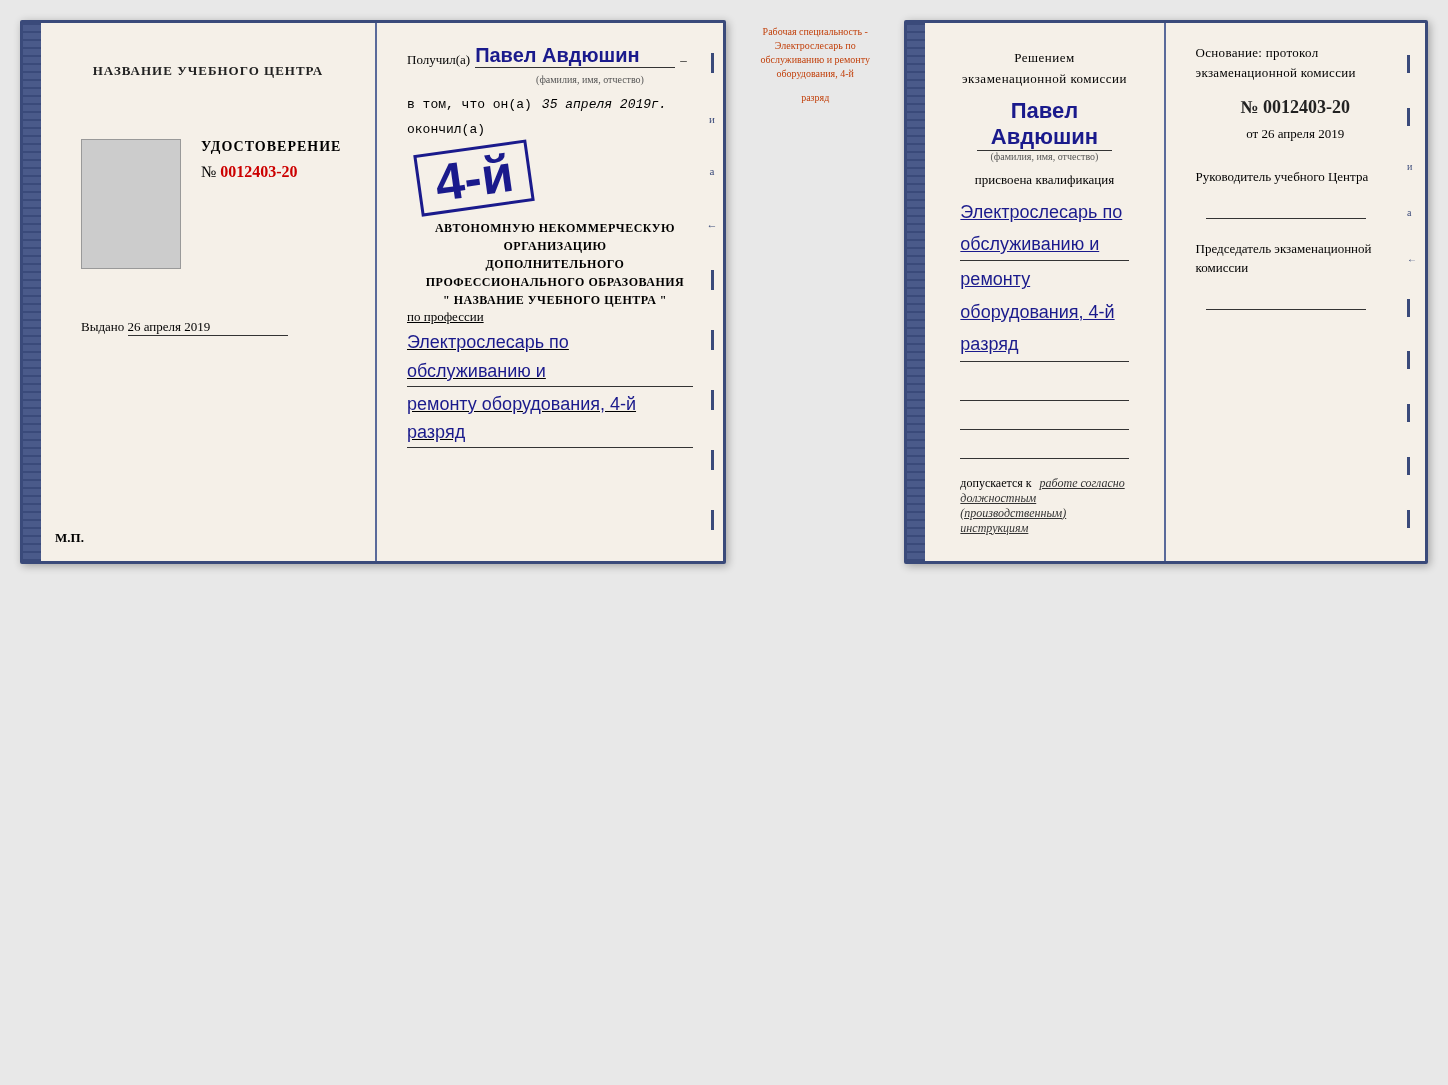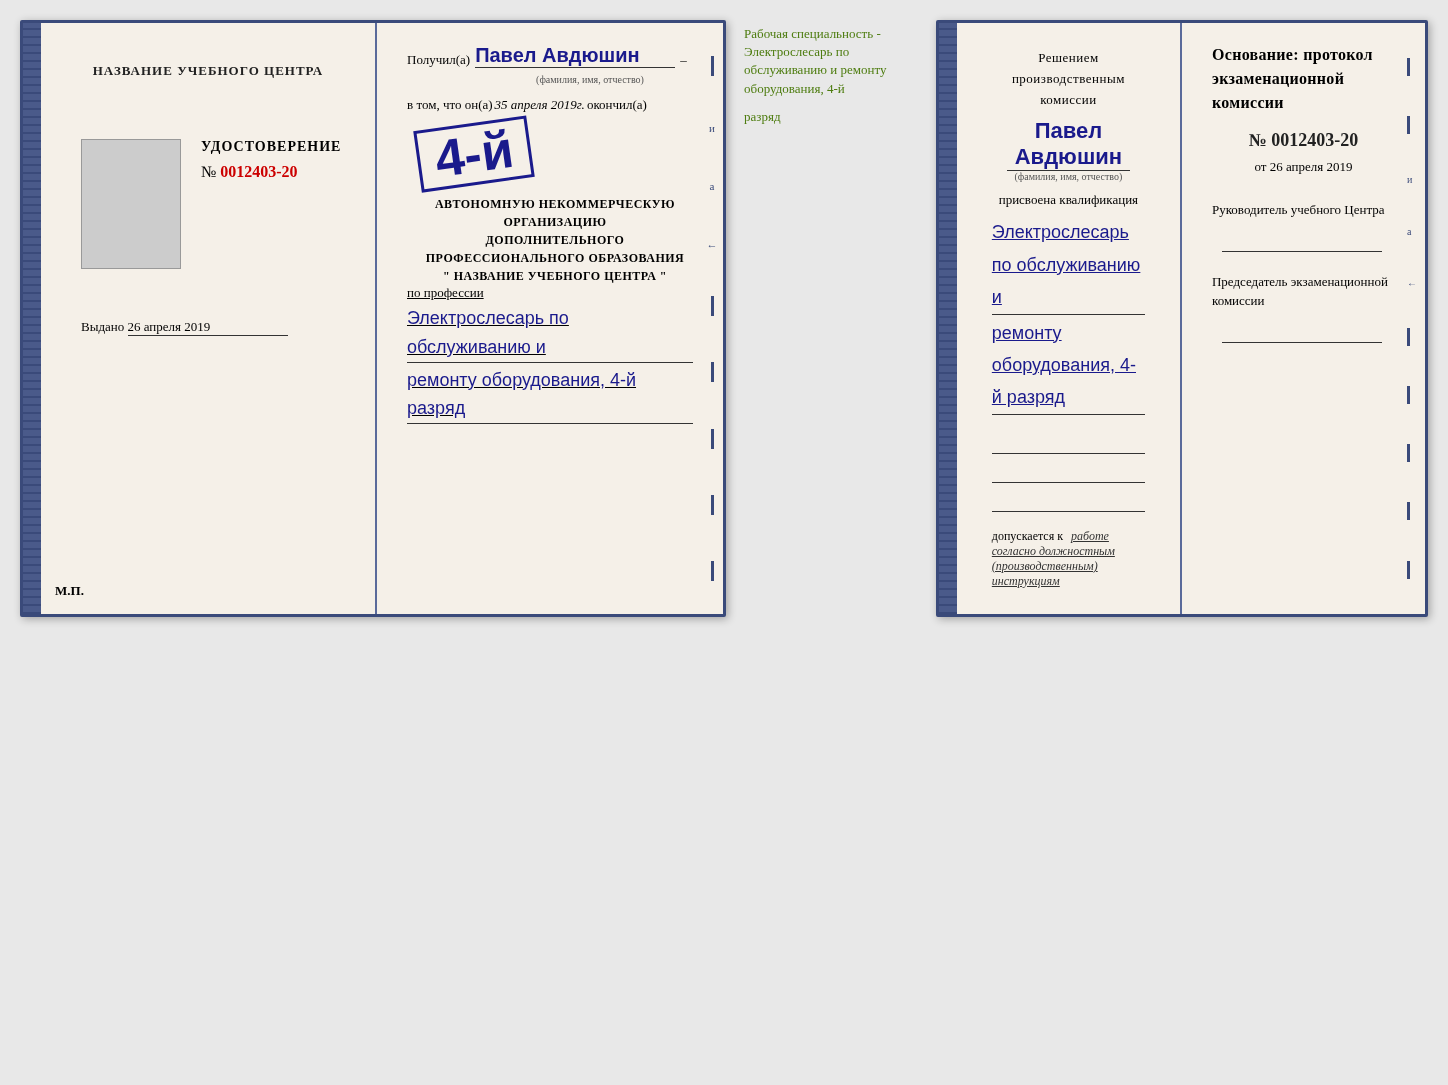--- a/index.html
+++ b/index.html
@@ -229,24 +229,25 @@
     }
 
     .side-bar-item {
       width: 3px;
       height: 20px;
       background: #3a4a7a;
     }
 
     
     .middle-text {
-      font-size: 13px;
-      color: #4d7c0f;
+      font-size: 10px;
+      color: #c2410c;
       padding: 5px 0;
       line-height: 1.4;
+      text-align: center;
     }
 
     
     .document-bottom {
       display: flex;
       background: #f5f0e8;
       border: 3px solid #3a4a7a;
       border-radius: 2px;
       width: 1390px;
       min-height: 420px;
@@ -327,25 +328,24 @@
     }
 
     .italic-hw {
       font-style: italic;
       font-size: 12px;
       color: #333;
     }
 
     
     .osnov-label {
-      font-size: 16px;
+      font-size: 13px;
       letter-spacing: 0.3px;
       margin-bottom: 15px;
       line-height: 1.5;
-      font-weight: bold;
     }
 
     .protocol-number {
       font-size: 18px;
       font-weight: bold;
       text-align: center;
       color: #222;
       margin-bottom: 8px;
     }
 
@@ -386,22 +386,23 @@
 
     .edge-bar {
       width: 3px;
       height: 18px;
       background: #3a4a7a;
     }
 
     .vtom-date-row {
       display: flex;
       align-items: center;
-      gap: 2px;
+      gap: 10px;
       flex-wrap: wrap;
+      font-family: Liberation Mono, monospace;
     }
 
     .stamp-overlay {
       position: relative;
       display: flex;
       align-items: flex-start;
       flex-wrap: wrap;
     }
   </style>
 </head>
@@ -482,21 +483,21 @@
 
   <div>
     <div class="middle-text">Рабочая специальность - Электрослесарь по обслуживанию и ремонту оборудования, 4-й</div>
     <div class="middle-text">разряд</div>
   </div>
 
   <div class="document-bottom">
     <div class="doc-spine"></div>
 
     <div class="doc-left-bottom">
-      <div class="commission-decision">Решением производственным комиссии</div>
+      <div class="commission-decision">Решением экзаменационной комиссии</div>
 
       <span class="person-name-hw">Павел Авдюшин</span>
       <span class="fio-hint-center">(фамилия, имя, отчество)</span>
 
       <div class="qualification-label">присвоена квалификация</div>
 
       <span class="qualification-hw">Электрослесарь по обслуживанию и</span>
       <span class="qualification-hw" style="margin-top:2px;">ремонту оборудования, 4-й разряд</span>
 
       <div class="bottom-lines">

